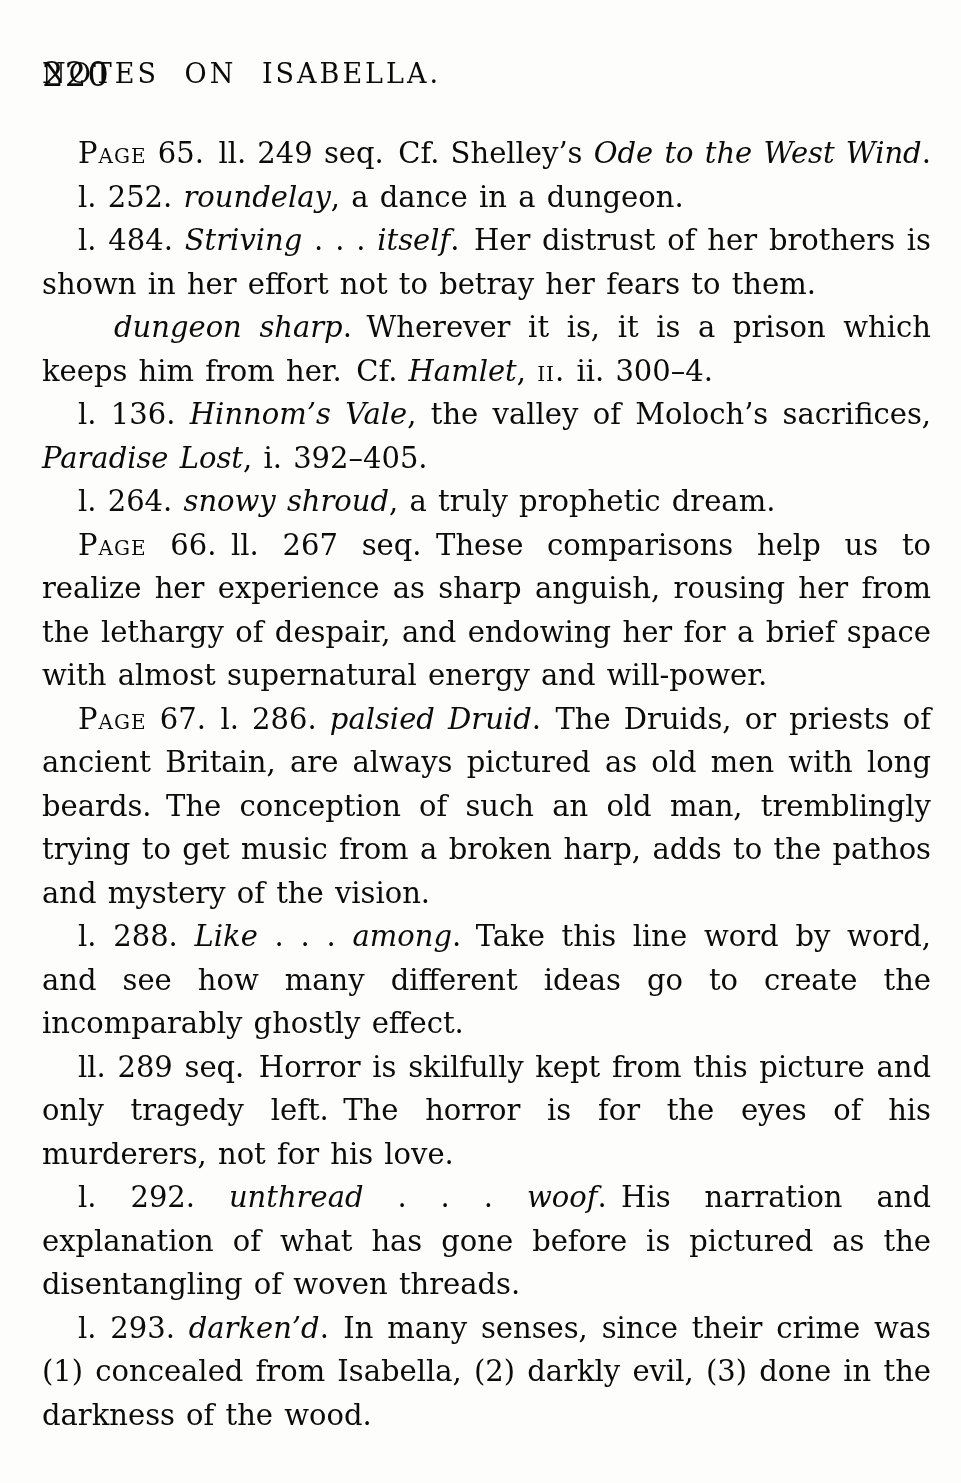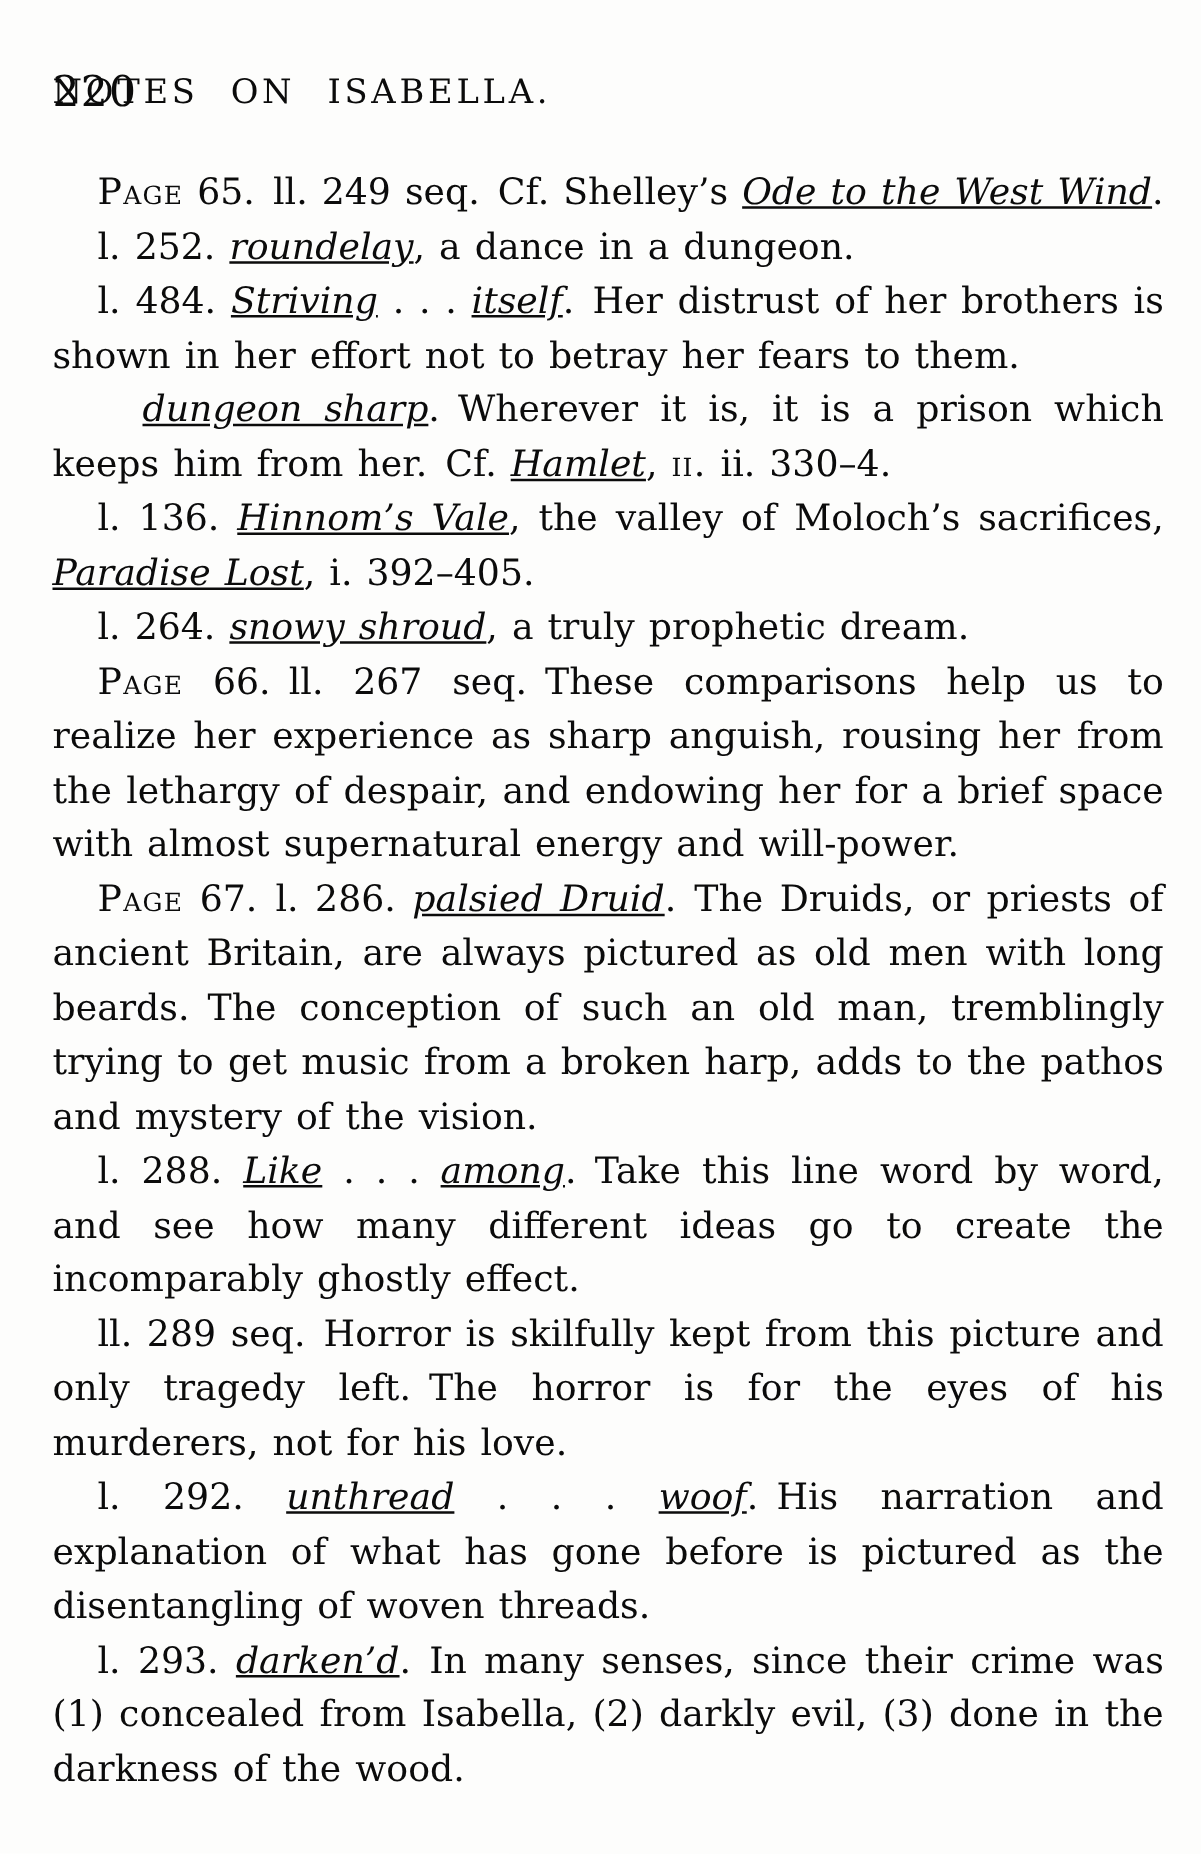--- a/index.html
+++ b/index.html
@@ -47,36 +47,36 @@
     text-align: justify;
     word-spacing: 2px;
   }
   .para {
     margin: 0;
     text-indent: 36px;
   }
   .para.hang {
     text-indent: 72px;
   }
-  .seg-italic { font-style: italic; text-decoration: underline; }
+  .seg-italic { font-style: italic; }
   .seg-smallcaps { font-variant: small-caps; letter-spacing: 1px; }
 </style>
 </head>
 <body>
 
 <div class="page">
   <div class="header">
     <span class="pagenum">220</span>
     <span class="running-title">NOTES ON ISABELLA.</span>
   </div>
   <div class="body-block">
       <p class="para"><span class="seg-smallcaps">Page</span><span class="seg-normal"> 65. ll. 249 seq. Cf. Shelley’s </span><span class="seg-italic">Ode to the West Wind</span><span class="seg-normal">.</span></p>
       <p class="para"><span class="seg-normal">l. 252. </span><span class="seg-italic">roundelay</span><span class="seg-normal">, a dance in a dungeon.</span></p>
       <p class="para"><span class="seg-normal">l. 484. </span><span class="seg-italic">Striving</span><span class="seg-normal"> . . . </span><span class="seg-italic">itself</span><span class="seg-normal">. Her distrust of her brothers is shown in her effort not to betray her fears to them.</span></p>
-      <p class="para hang"><span class="seg-italic">dungeon sharp</span><span class="seg-normal">. Wherever it is, it is a prison which keeps him from her. Cf. </span><span class="seg-italic">Hamlet</span><span class="seg-normal">, </span><span class="seg-smallcaps">ii.</span><span class="seg-normal"> ii. 330–4.</span></p>
+      <p class="para hang"><span class="seg-italic">dungeon sharp</span><span class="seg-normal">. Wherever it is, it is a prison which keeps him from her. Cf. </span><span class="seg-italic">Hamlet</span><span class="seg-normal">, </span><span class="seg-smallcaps">ii.</span><span class="seg-normal"> ii. 300–4.</span></p>
       <p class="para"><span class="seg-normal">l. 136. </span><span class="seg-italic">Hinnom’s Vale</span><span class="seg-normal">, the valley of Moloch’s sacrifices, </span><span class="seg-italic">Paradise Lost</span><span class="seg-normal">, i. 392–405.</span></p>
       <p class="para"><span class="seg-normal">l. 264. </span><span class="seg-italic">snowy shroud</span><span class="seg-normal">, a truly prophetic dream.</span></p>
       <p class="para"><span class="seg-smallcaps">Page</span><span class="seg-normal"> 66. ll. 267 seq. These comparisons help us to realize her experience as sharp anguish, rousing her from the lethargy of despair, and endowing her for a brief space with almost supernatural energy and will-power.</span></p>
       <p class="para"><span class="seg-smallcaps">Page</span><span class="seg-normal"> 67. l. 286. </span><span class="seg-italic">palsied Druid</span><span class="seg-normal">. The Druids, or priests of ancient Britain, are always pictured as old men with long beards. The conception of such an old man, tremblingly trying to get music from a broken harp, adds to the pathos and mystery of the vision.</span></p>
       <p class="para"><span class="seg-normal">l. 288. </span><span class="seg-italic">Like</span><span class="seg-normal"> . . . </span><span class="seg-italic">among</span><span class="seg-normal">. Take this line word by word, and see how many different ideas go to create the incomparably ghostly effect.</span></p>
       <p class="para"><span class="seg-normal">ll. 289 seq. Horror is skilfully kept from this picture and only tragedy left. The horror is for the eyes of his murderers, not for his love.</span></p>
       <p class="para"><span class="seg-normal">l. 292. </span><span class="seg-italic">unthread</span><span class="seg-normal"> . . . </span><span class="seg-italic">woof</span><span class="seg-normal">. His narration and explanation of what has gone before is pictured as the disentangling of woven threads.</span></p>
       <p class="para"><span class="seg-normal">l. 293. </span><span class="seg-italic">darken’d</span><span class="seg-normal">. In many senses, since their crime was (1) concealed from Isabella, (2) darkly evil, (3) done in the darkness of the wood.</span></p>
     </div>
 </div>

